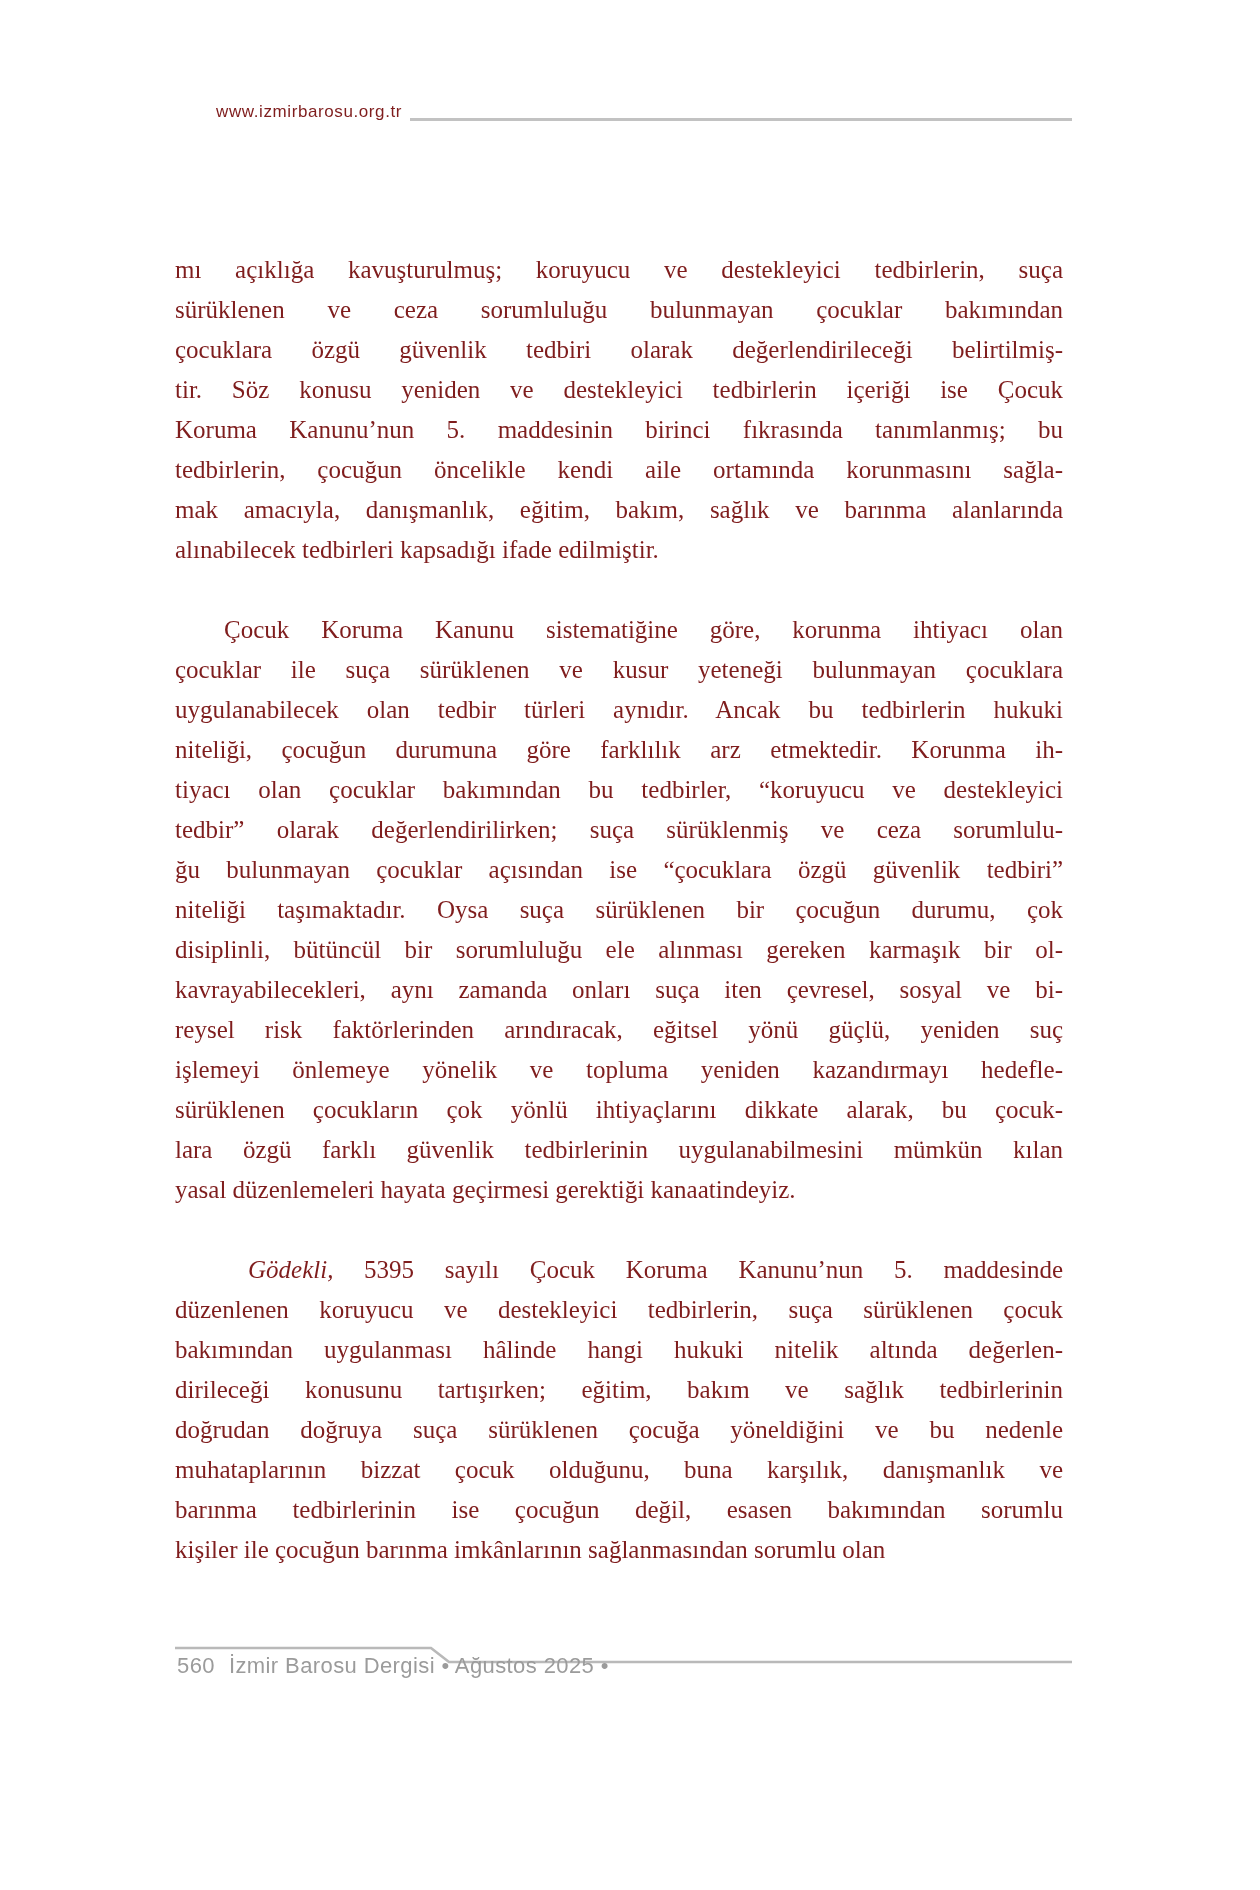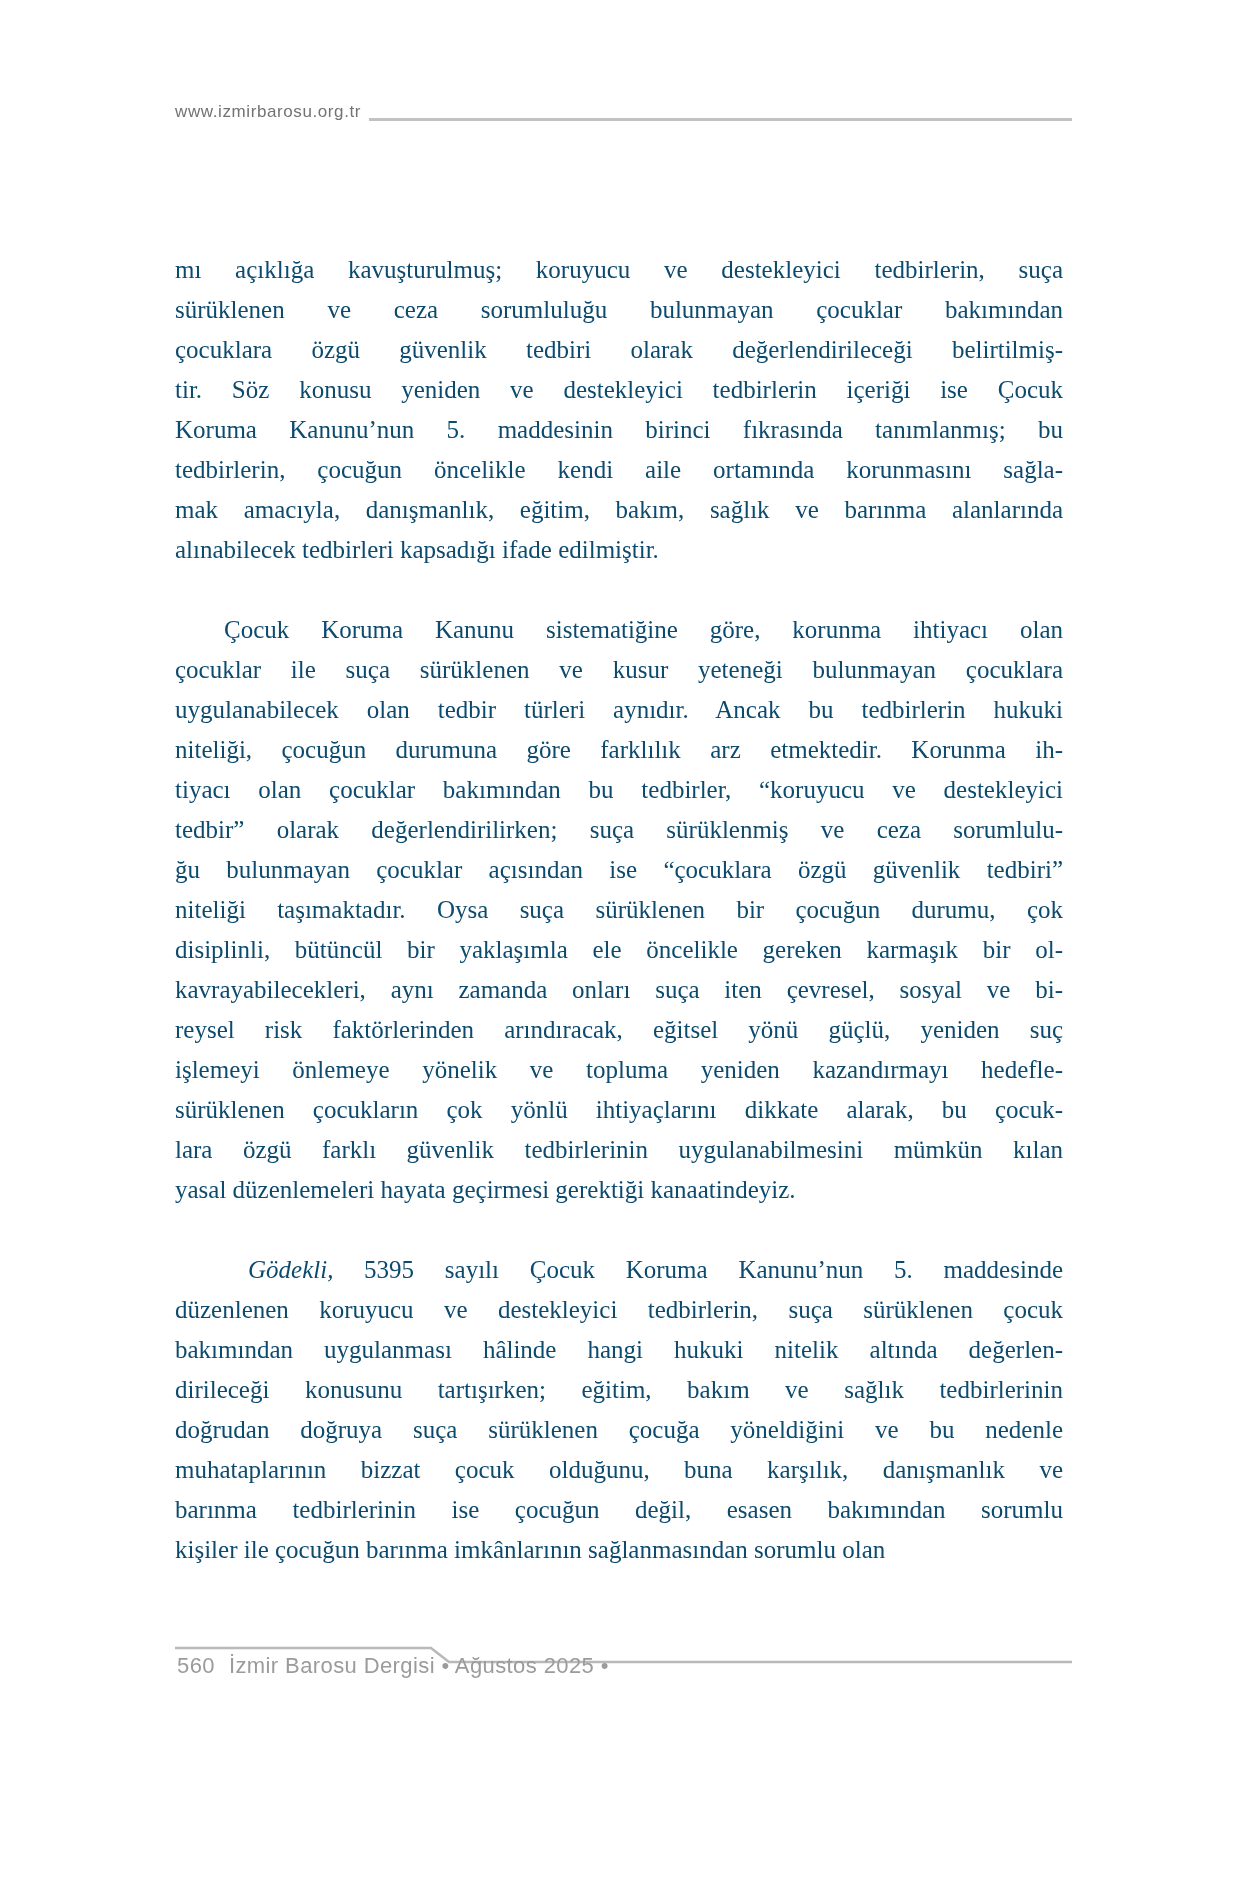--- a/index.html
+++ b/index.html
@@ -47,45 +47,45 @@
     white-space:nowrap;
   }
   .footer-text .pgnum{margin-right:14px;}
 </style>
 </head>
 <body>
 
 <div class="page">
 
   <div class="header">
-    <span class="header-url" style="color: #737373;">www.izmirbarosu.org.tr</span>
+    <span class="header-url" style="color: #7f1d1d; margin-left: 41px;">www.izmirbarosu.org.tr</span>
     <div class="header-rule" style="background: rgb(194, 194, 194);"></div>
   </div>
 
-  <main class="textblock" id="textblock" style="color: #0c4a6e;">
+  <main class="textblock" id="textblock" style="color: #7f1d1d;">
       <div class="para">
         <div class="line">mı açıklığa kavuşturulmuş; koruyucu ve destekleyici tedbirlerin, suça</div>
         <div class="line">sürüklenen ve ceza sorumluluğu bulunmayan çocuklar bakımından</div>
         <div class="line">çocuklara özgü güvenlik tedbiri olarak değerlendirileceği belirtilmiş-</div>
         <div class="line">tir. Söz konusu yeniden ve destekleyici tedbirlerin içeriği ise Çocuk</div>
         <div class="line">Koruma Kanunu’nun 5. maddesinin birinci fıkrasında tanımlanmış; bu</div>
         <div class="line">tedbirlerin, çocuğun öncelikle kendi aile ortamında korunmasını sağla-</div>
         <div class="line">mak amacıyla, danışmanlık, eğitim, bakım, sağlık ve barınma alanlarında</div>
         <div class="line last">alınabilecek tedbirleri kapsadığı ifade edilmiştir.</div>
       </div>
       <div class="para indent">
         <div class="line">Çocuk Koruma Kanunu sistematiğine göre, korunma ihtiyacı olan</div>
         <div class="line">çocuklar ile suça sürüklenen ve kusur yeteneği bulunmayan çocuklara</div>
         <div class="line">uygulanabilecek olan tedbir türleri aynıdır. Ancak bu tedbirlerin hukuki</div>
         <div class="line">niteliği, çocuğun durumuna göre farklılık arz etmektedir. Korunma ih-</div>
         <div class="line">tiyacı olan çocuklar bakımından bu tedbirler, “koruyucu ve destekleyici</div>
         <div class="line">tedbir” olarak değerlendirilirken; suça sürüklenmiş ve ceza sorumlulu-</div>
         <div class="line">ğu bulunmayan çocuklar açısından ise “çocuklara özgü güvenlik tedbiri”</div>
         <div class="line">niteliği taşımaktadır. Oysa suça sürüklenen bir çocuğun durumu, çok</div>
-        <div class="line">disiplinli, bütüncül bir yaklaşımla ele öncelikle gereken karmaşık bir ol-</div>
+        <div class="line">disiplinli, bütüncül bir sorumluluğu ele alınması gereken karmaşık bir ol-</div>
         <div class="line">kavrayabilecekleri, aynı zamanda onları suça iten çevresel, sosyal ve bi-</div>
         <div class="line">reysel risk faktörlerinden arındıracak, eğitsel yönü güçlü, yeniden suç</div>
         <div class="line">işlemeyi önlemeye yönelik ve topluma yeniden kazandırmayı hedefle-</div>
         <div class="line">sürüklenen çocukların çok yönlü ihtiyaçlarını dikkate alarak, bu çocuk-</div>
         <div class="line">lara özgü farklı güvenlik tedbirlerinin uygulanabilmesini mümkün kılan</div>
         <div class="line last">yasal düzenlemeleri hayata geçirmesi gerektiği kanaatindeyiz.</div>
       </div>
       <div class="para indent">
         <div class="line"><i>Gödekli,</i> 5395 sayılı Çocuk Koruma Kanunu’nun 5. maddesinde</div>
         <div class="line">düzenlenen koruyucu ve destekleyici tedbirlerin, suça sürüklenen çocuk</div>

